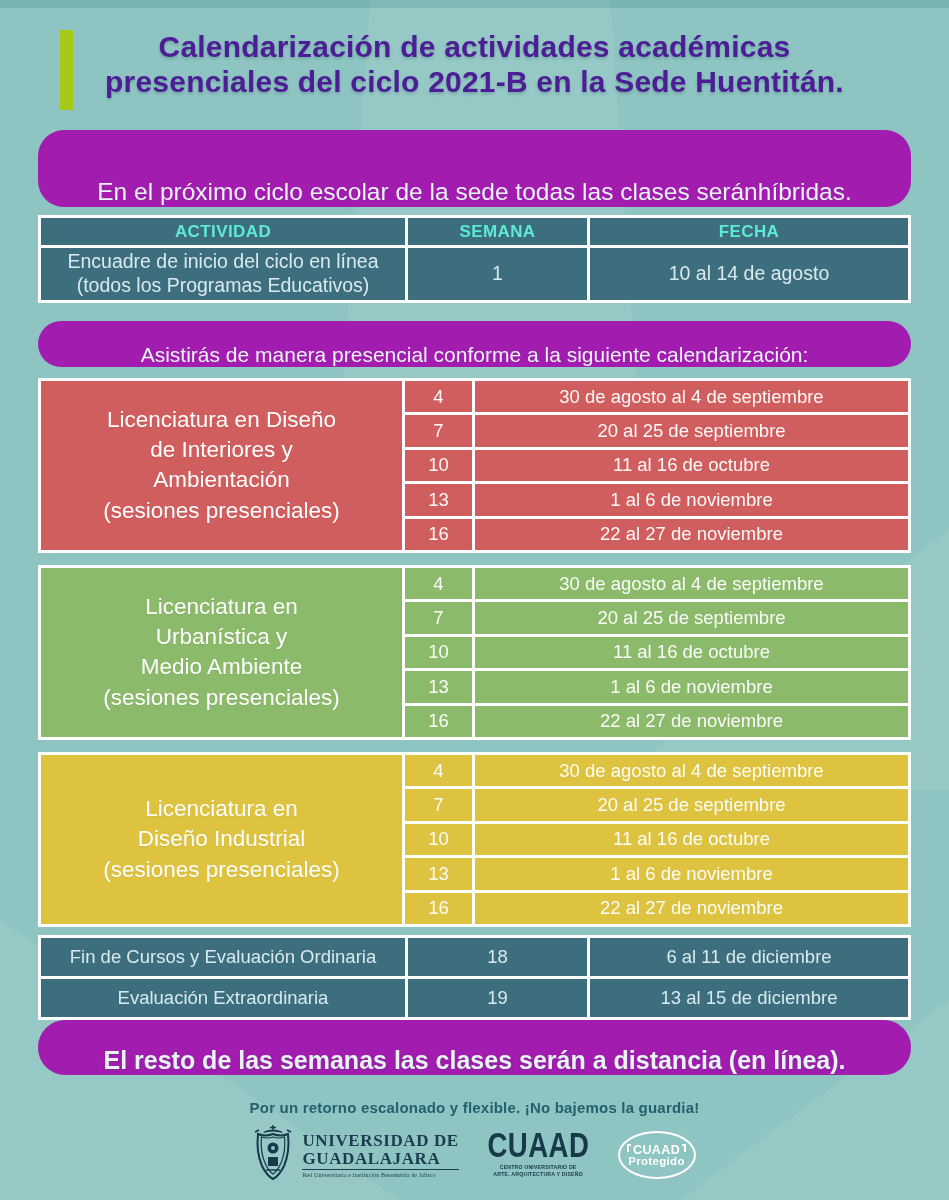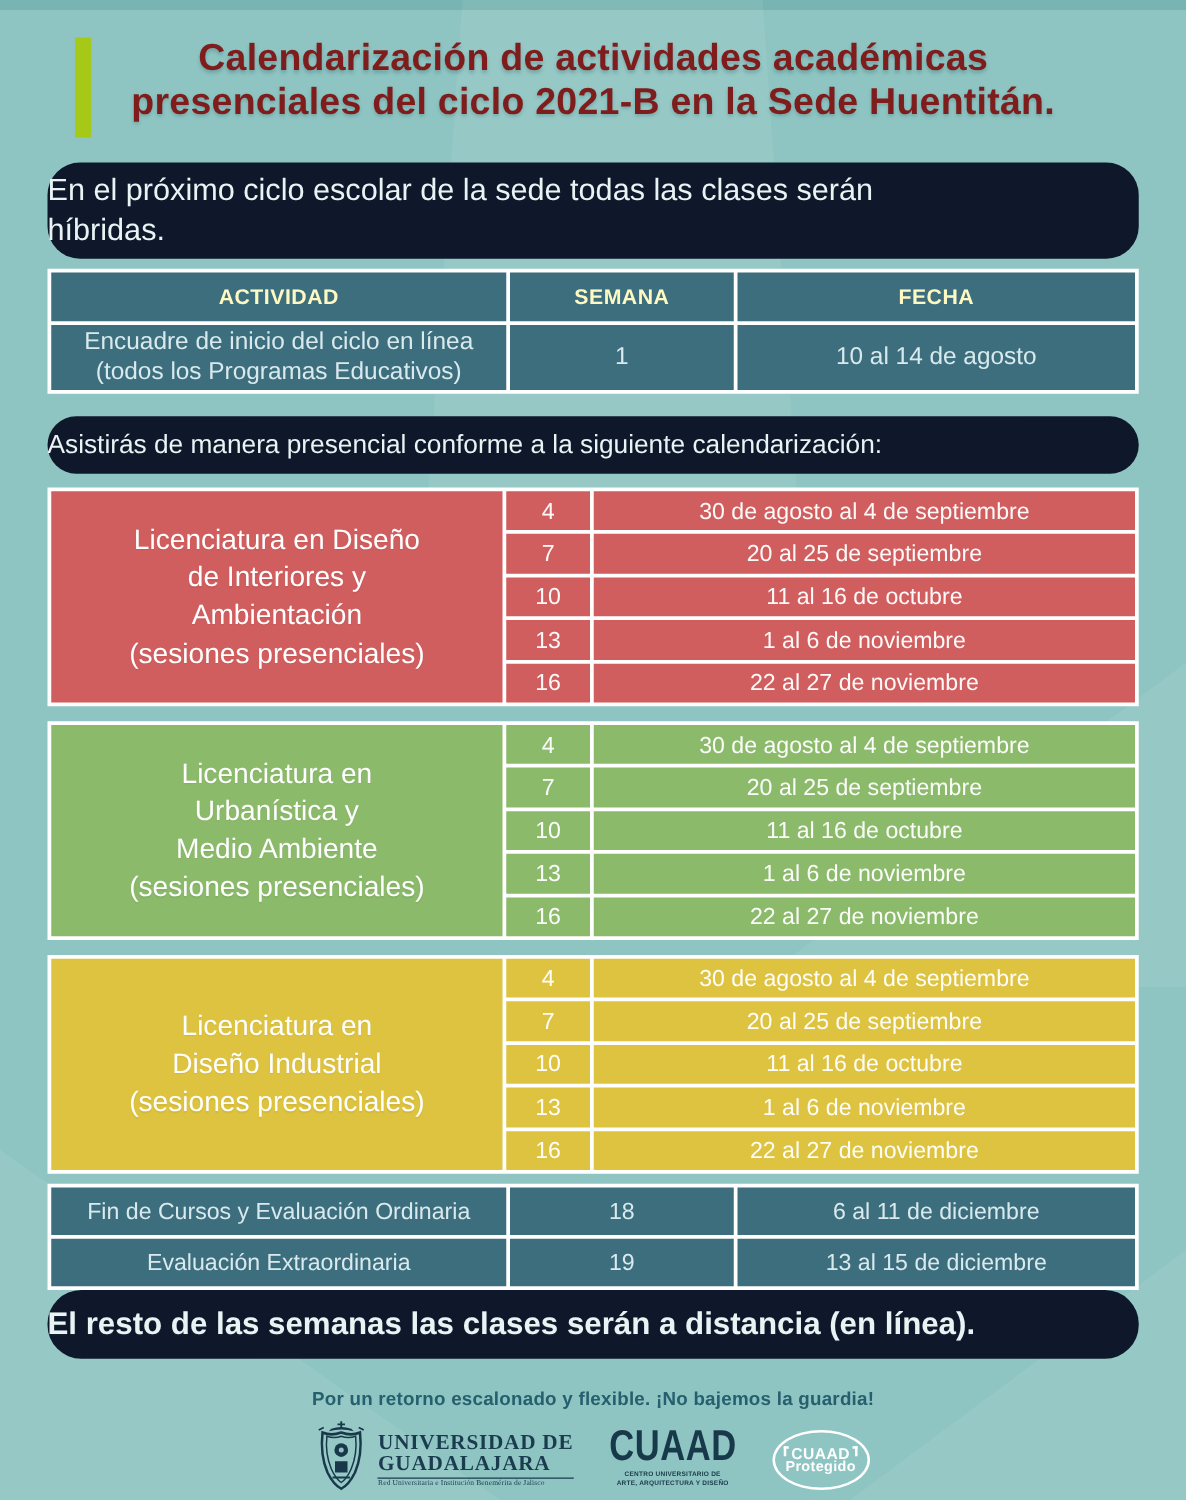--- a/index.html
+++ b/index.html
@@ -18,48 +18,48 @@
   .wm2 { left:0; top:920px; width:400px; height:280px; clip-path:polygon(0 100%,100% 100%,0 0); }
   .wm3 { left:600px; top:530px; width:349px; height:260px; clip-path:polygon(0 100%,100% 0,100% 100%); }
   .wm4 { left:680px; top:1000px; width:269px; height:200px; clip-path:polygon(0 100%,100% 0,100% 100%); }
 
   .content { position:relative; padding:0 38px; }
 
   
   .header { position:relative; padding-top:30px; height:106px; }
   .accent-bar { position:absolute; left:22px; top:30px; width:13px; height:80px; background:#a5c916; }
   .title {
-    text-align:center; color:#7f1d1d; font-size:30px; font-weight:bold;
+    text-align:center; color:#4c1d95; font-size:30px; font-weight:bold;
     line-height:1.15; letter-spacing:0.2px;
     text-shadow:0 2px 3px rgba(35,80,90,0.28);
   }
   .title span { display:block; }
 
   
   .banner {
-    background:#0f172a; border-radius:26px; color:#e9f3f4;
-    display:flex; flex-direction:column; align-items:flex-start; justify-content:center;
+    background:#a21caf; border-radius:26px; color:#e9f3f4;
+    display:flex; flex-direction:row; align-items:flex-end; justify-content:center;
     text-align:center;
   }
   .banner-hybrid { margin-top:24px; height:77px; font-size:24.5px; line-height:1.28; }
   .banner-intro { margin-top:18px; height:46px; font-size:21px; border-radius:23px; }
   .banner-distance { margin-top:0; height:55px; font-size:25px; font-weight:bold; border-radius:27px;
     text-shadow:0 1px 2px rgba(35,80,90,0.25); }
 
   
   .grid-table {
     background:#fff; padding:3px; display:grid;
     grid-template-columns:364px 179px 1fr; gap:3px;
   }
   .grid-table .cell {
     background:#3d6e7d; display:flex; flex-direction:column;
     align-items:center; justify-content:center; text-align:center;
   }
   .intro-table { margin-top:8px; }
-  .intro-table .head { height:39px; color:#fef9c3; font-weight:bold; font-size:17px; letter-spacing:0.4px; }
+  .intro-table .head { height:27px; color:#5eead4; font-weight:bold; font-size:17px; letter-spacing:0.4px; }
   .intro-table .data { height:52px; color:#d9eaee; font-size:19.5px; line-height:1.22; }
 
   .closing-table { margin-top:8px; }
   .closing-table .cell { height:38px; color:#d9eaee; font-size:18.5px; }
 
   
   .program {
     margin-top:12px; background:#fff; padding:3px;
     display:grid; grid-template-columns:361px 67px 1fr;
     grid-auto-rows:1fr; gap:3px; height:175px;

